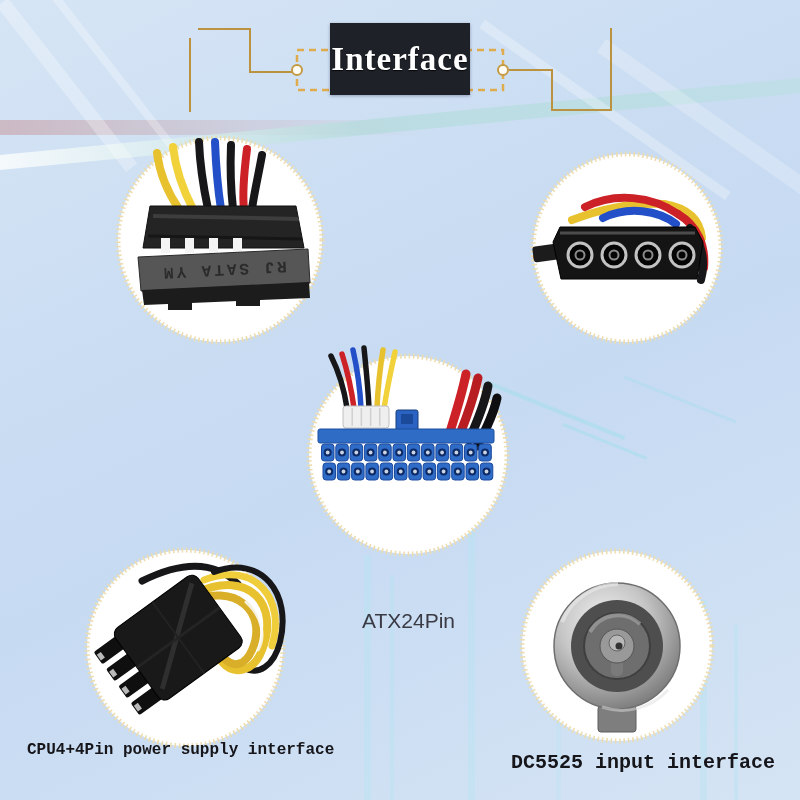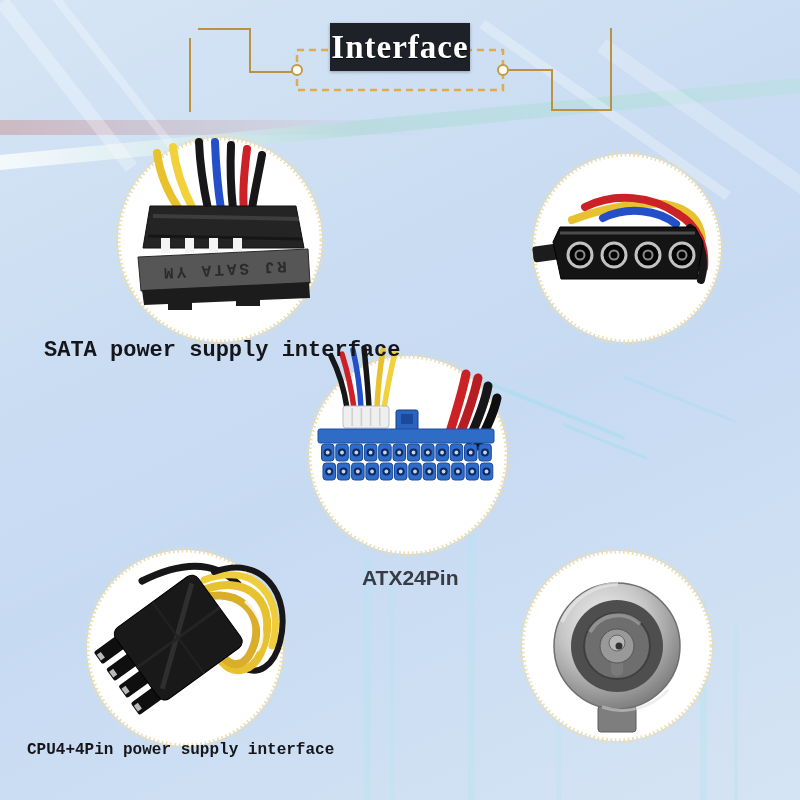--- a/index.html
+++ b/index.html
@@ -11,29 +11,29 @@
   .band{position:absolute;pointer-events:none;}
   .vstreak{position:absolute;pointer-events:none;background:rgba(180,228,242,.38);}
   .dstreak{position:absolute;pointer-events:none;background:rgba(255,255,255,.28);}
   .cstreak{position:absolute;pointer-events:none;background:rgba(150,224,236,.4);}
   #art{position:absolute;left:0;top:0;}
   .cap{
     position:absolute;font-family:"Liberation Mono",monospace;font-weight:700;
     color:#15151a;white-space:nowrap;letter-spacing:0;line-height:1.15;
   }
   #title-box{
-    position:absolute;left:330px;top:23px;width:140px;height:48px;
+    position:absolute;left:330px;top:23px;width:140px;height:72px;
     background:#1f2129;display:flex;align-items:center;justify-content:center;
     box-shadow:0 1px 3px rgba(20,30,60,.35);
   }
   #title-box span{
     font-family:"Liberation Serif",serif;font-weight:700;font-size:33px;
     color:#ffffff;letter-spacing:1px;text-shadow:0 1px 1px rgba(0,0,0,.8);
   }
-  #atx-cap{font-family:"Liberation Sans",sans-serif;font-weight:700;color:#3a3a44;}
+  #atx-cap{font-family:"Liberation Sans",sans-serif;font-weight:400;color:#3a3a44;margin-top:43px;}
 </style>
 </head>
 <body>
 
 <div id="stage">
 
   <div class="band" style="left:0;top:120px;width:460px;height:15px;
               background:linear-gradient(90deg,rgba(198,152,156,.55),rgba(198,152,166,0) 92%);"></div>
   <div class="band" style="left:-25px;top:116px;width:860px;height:15px;transform:rotate(-5.5deg);
               background:linear-gradient(90deg,rgba(255,255,255,.85),rgba(176,219,217,.65) 45%,rgba(186,224,226,.6));"></div>
@@ -256,16 +256,16 @@
       <circle cx="617" cy="646" r="17" fill="#999999" stroke="#555555"></circle>
       <circle cx="617" cy="643" r="8" fill="#b8b8b8" stroke="#666666"></circle>
       <circle cx="619" cy="646" r="3.5" fill="#333333"></circle>
     </g>
   </svg>
 
   <div id="title-box">
     <span>Interface</span>
   </div>
 
-  <div class="cap" id="sata-cap" style="left:44px;top:338px;font-size:22px;">SATA power supply interface</div>
   <div class="cap" id="atx-cap" style="left:362px;top:566px;font-size:21px;">ATX24Pin</div>
   <div class="cap" id="cpu-cap" style="left:27px;top:741px;font-size:16px;">CPU4+4Pin power supply interface</div>
+  <div class="cap" id="dc-cap" style="left:511px;top:751px;font-size:20px;">DC5525 input interface</div>
 </div>
 
 </body></html>

